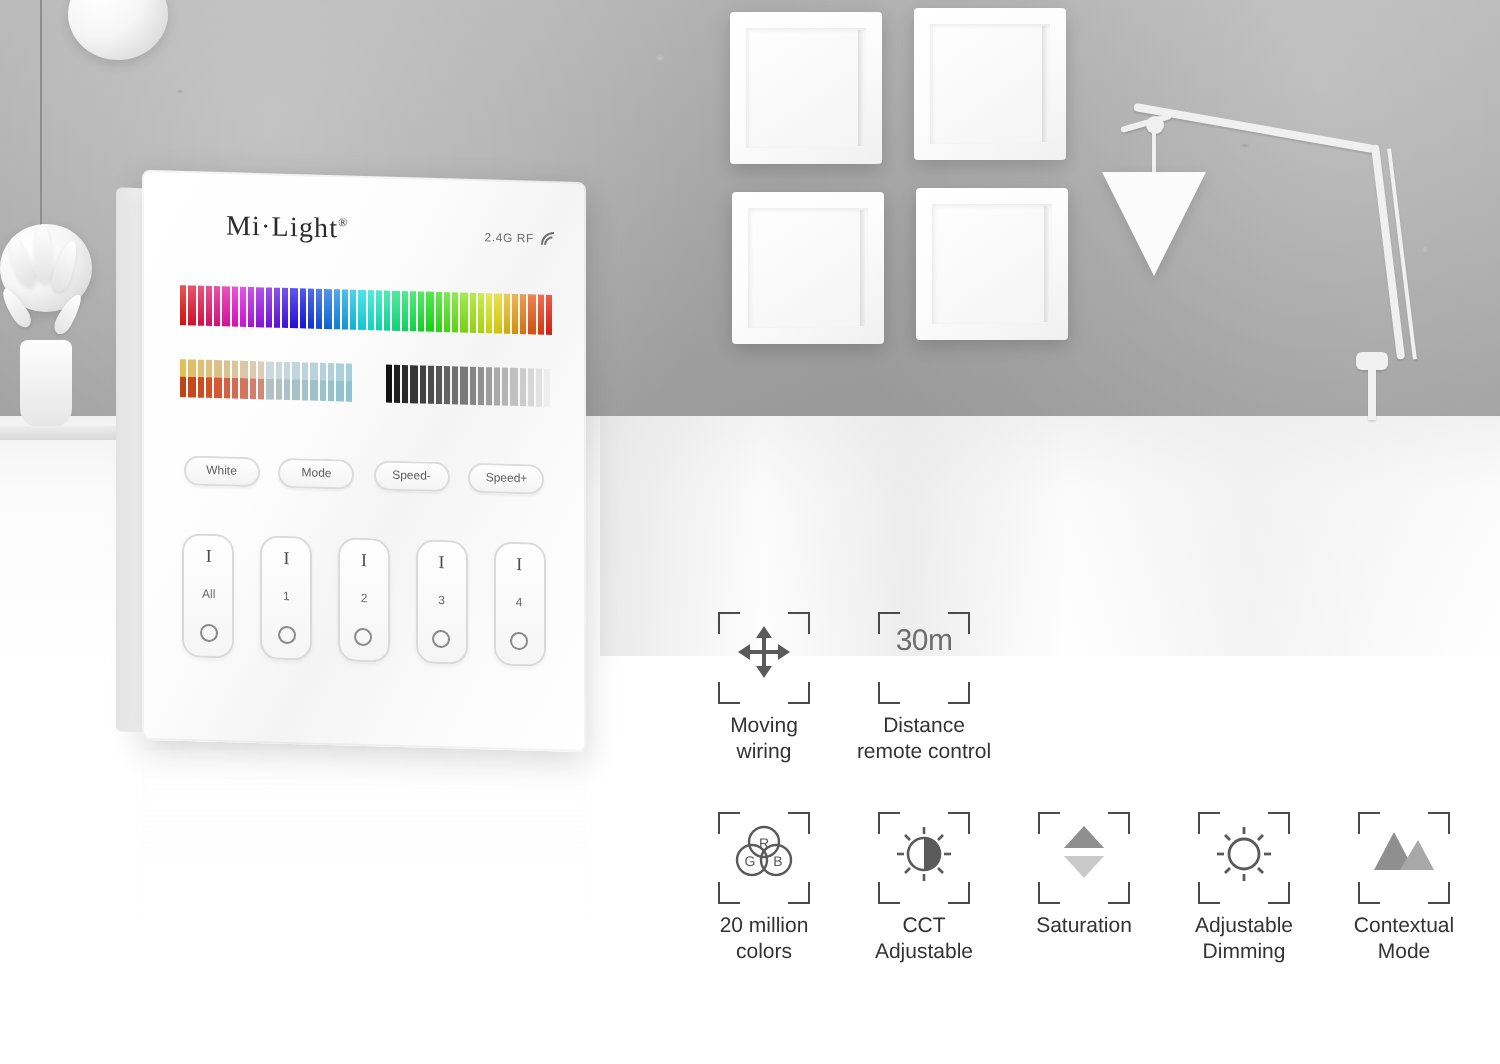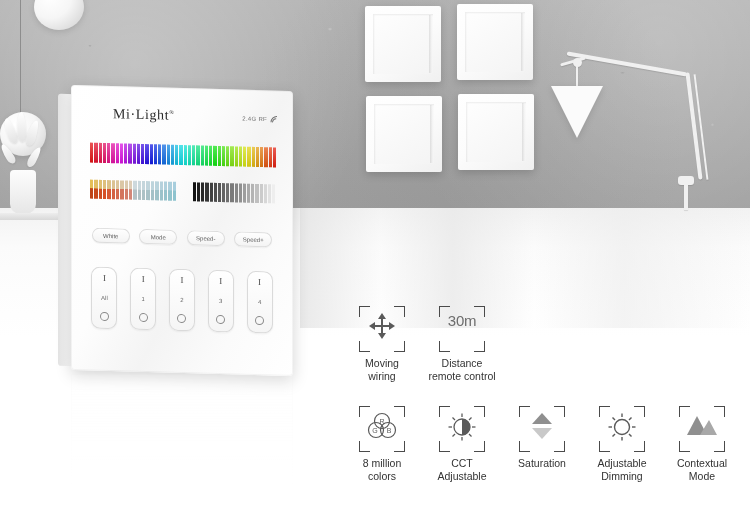--- a/index.html
+++ b/index.html
@@ -424,21 +424,21 @@
             <svg width="32" height="28" viewBox="0 0 32 28">
               <circle cx="16" cy="9" r="7.5" fill="none" stroke="#5a5a5a" stroke-width="1.2"></circle>
               <circle cx="10" cy="18" r="7.5" fill="none" stroke="#5a5a5a" stroke-width="1.2"></circle>
               <circle cx="22" cy="18" r="7.5" fill="none" stroke="#5a5a5a" stroke-width="1.2"></circle>
               <text x="16" y="12" font-size="7" fill="#5a5a5a" text-anchor="middle" font-family="Liberation Sans">R</text>
               <text x="9" y="21" font-size="7" fill="#5a5a5a" text-anchor="middle" font-family="Liberation Sans">G</text>
               <text x="23" y="21" font-size="7" fill="#5a5a5a" text-anchor="middle" font-family="Liberation Sans">B</text>
             </svg>
           </div>
         </div>
-        <div class="ftext">8 million
+        <div class="ftext">20 million
 colors</div>
       </div>
       <div class="feat">
         <div class="icon-box">
           <span class="c tl"></span>
           <span class="c tr"></span>
           <span class="c bl"></span>
           <span class="c br"></span>
           <div class="glyph">
             <svg width="30" height="30" viewBox="0 0 30 30">

